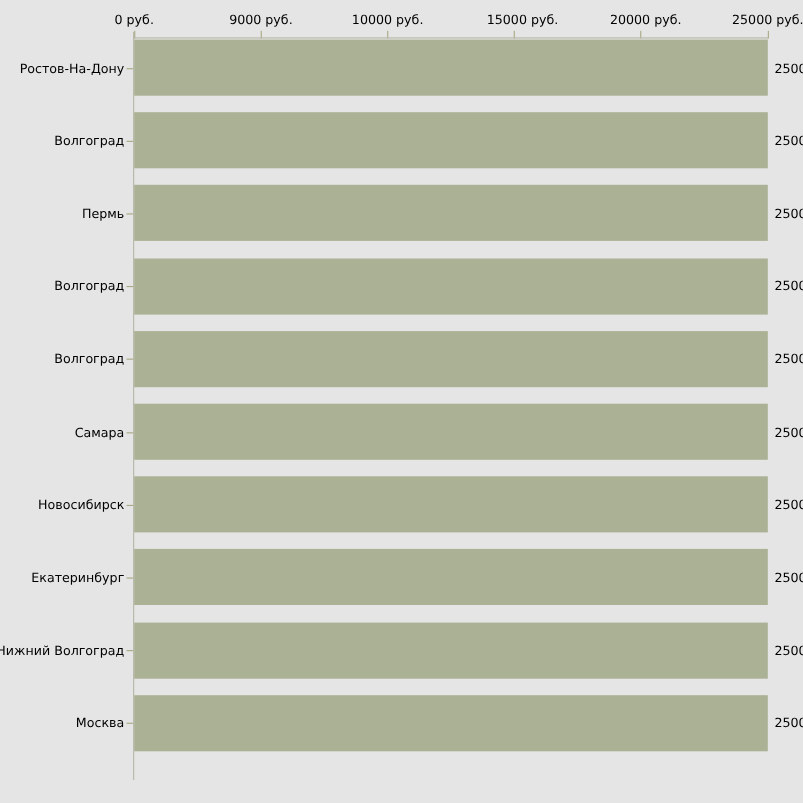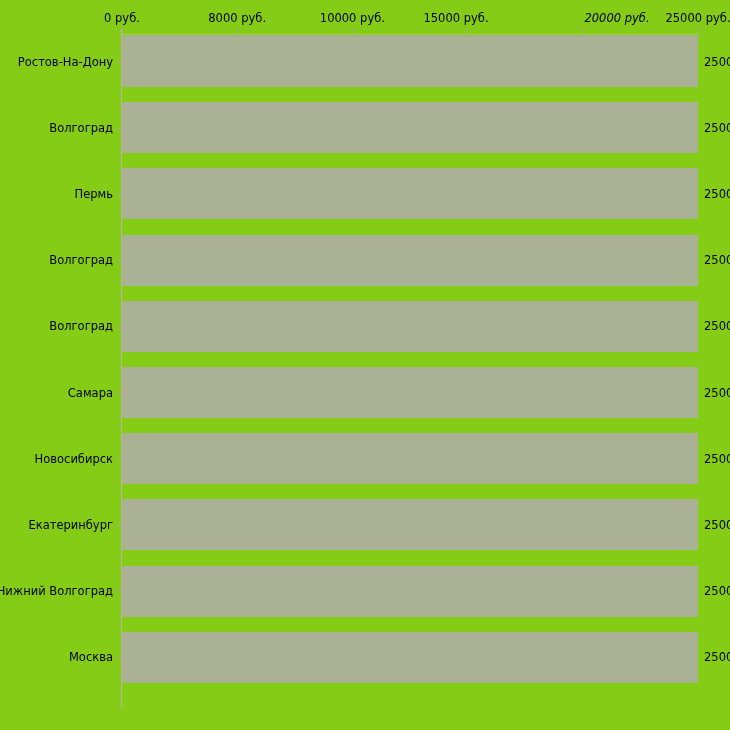--- a/index.html
+++ b/index.html
@@ -10,21 +10,21 @@
   body {
     width: 730px;
     height: 730px;
     overflow: hidden;
     font-family: "DejaVu Sans", sans-serif;
   }
   #chart-root {
     position: relative;
     width: 730px;
     height: 730px;
-    background: #84cc16;
+    background: #e5e5e5;
   }
 
   
   .plot-area {
     position: absolute;
     left: 122px;
     top: 35px;
     width: 576px;
     height: 662px;
   }
@@ -107,27 +107,27 @@
 </style>
 </head>
 <body>
 
 <div id="chart-root">
 
   <div id="x-ticks">
       <div class="x-tick" style="left: 121.5px;"></div>
       <div class="x-tick-label" style="left: 122px;">0 руб.</div>
       <div class="x-tick" style="left: 236.7px;"></div>
-      <div class="x-tick-label" style="left: 237.2px;">8000 руб.</div>
+      <div class="x-tick-label" style="left: 237.2px;">9000 руб.</div>
       <div class="x-tick" style="left: 351.9px;"></div>
       <div class="x-tick-label" style="left: 352.4px;">10000 руб.</div>
       <div class="x-tick" style="left: 467.1px;"></div>
-      <div class="x-tick-label" style="left: 456px;">15000 руб.</div>
+      <div class="x-tick-label" style="left: 475px;">15000 руб.</div>
       <div class="x-tick" style="left: 582.3px;"></div>
-      <div class="x-tick-label" style="left: 617px; font-style: italic;">20000 руб.</div>
+      <div class="x-tick-label" style="left: 587px;">20000 руб.</div>
       <div class="x-tick" style="left: 697.5px;"></div>
       <div class="x-tick-label" style="left: 698px;">25000 руб.</div>
     </div>
 
   <div class="x-axis-line"></div>
   <div class="y-axis-line"></div>
 
   <div id="y-ticks">
       <div class="y-tick" style="top: 61.5px;"></div>
       <div class="cat-label-wrap" style="top: 61.5px;">

